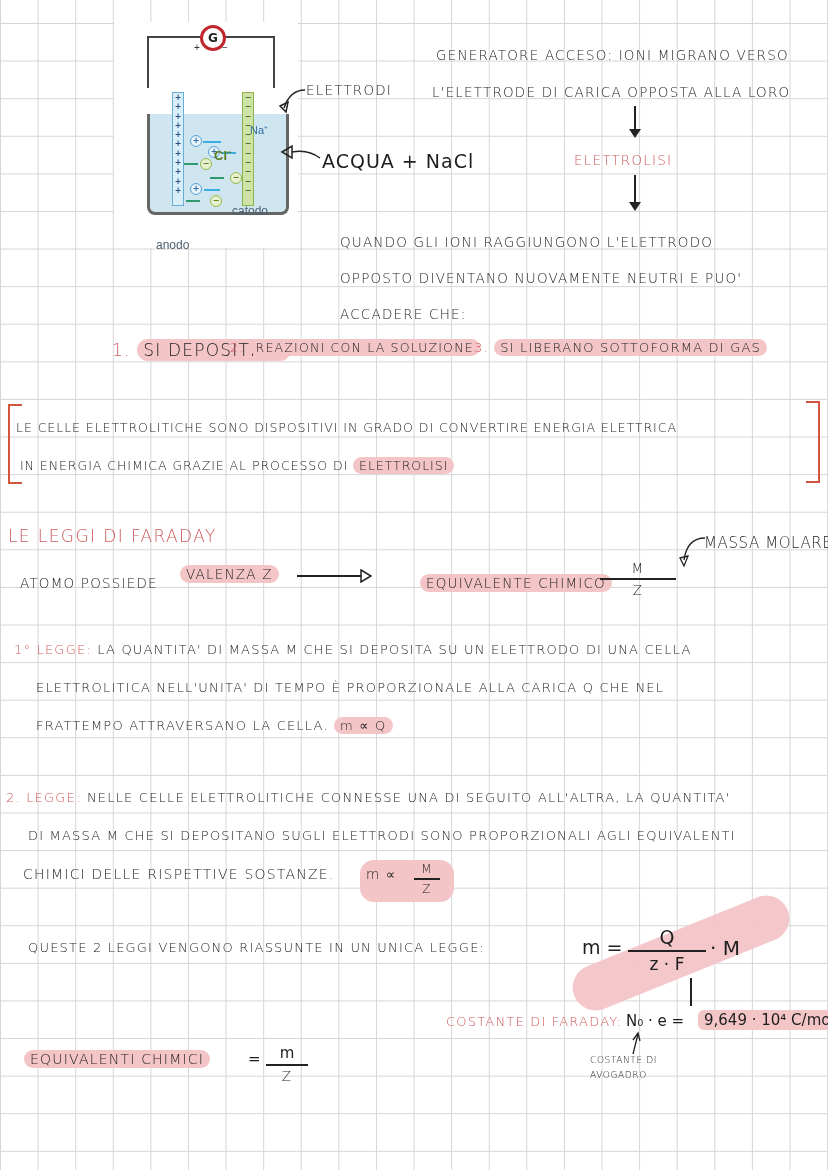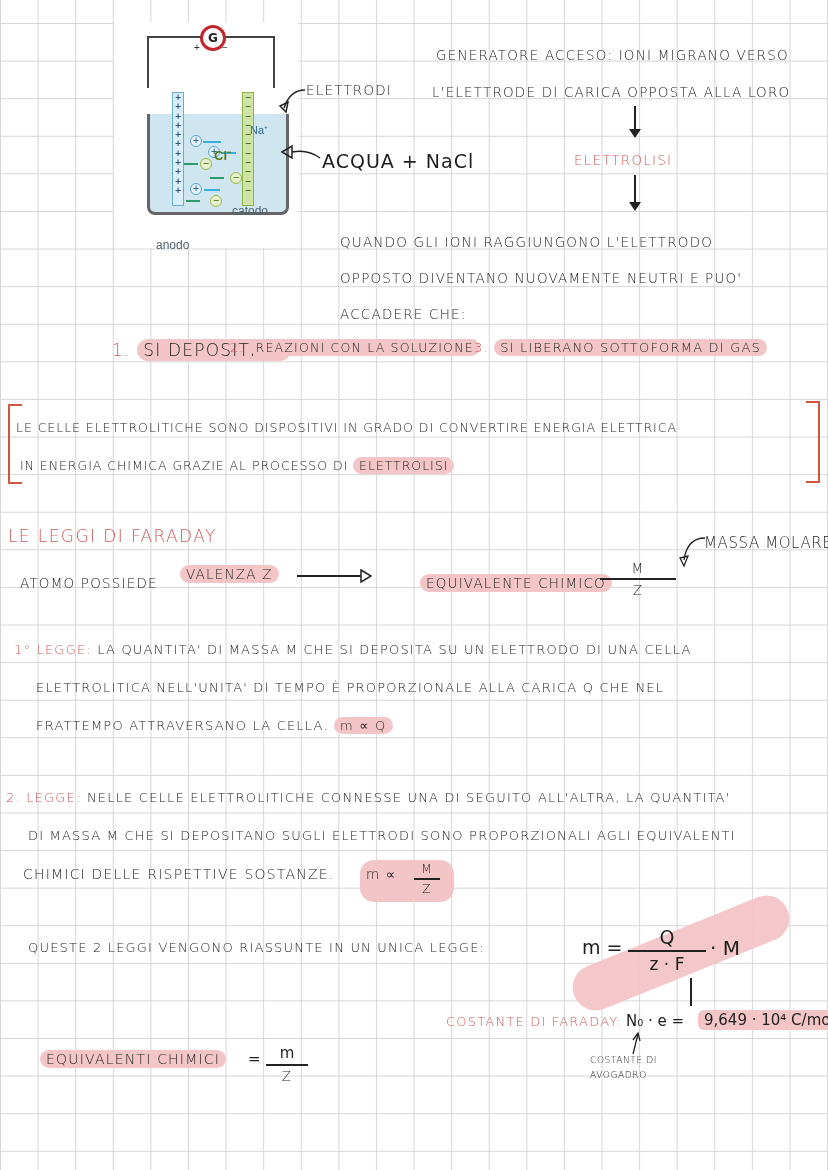--- a/index.html
+++ b/index.html
@@ -178,19 +178,19 @@
 <div class="abs hw red" style="left:446px;top:1014px;font-size:13px;">COSTANTE DI FARADAY:</div>
 <div class="abs" style="left:626px;top:1012px;font-size:15px;">N₀ · e =</div>
 <div class="abs hl" style="left:698px;top:1010px;font-size:15px;border-radius:6px 0 0 6px;padding-right:4px;">9,649 · 10⁴ C/mol</div>
 <svg class="abs" style="left:626px;top:1030px;" width="20" height="26">
   <path d="M7 24 L12 4" stroke="#222" stroke-width="1.3" fill="none"></path>
   <path d="M7 10 L12 3 L14 11" stroke="#222" stroke-width="1.3" fill="none"></path>
 </svg>
 <div class="abs hw small" style="left:590px;top:1055px;font-size:9px;">COSTANTE DI</div>
 <div class="abs hw small" style="left:590px;top:1070px;font-size:9px;">AVOGADRO</div>
 
-<div class="abs hw hl" style="left:40px;top:1050px;font-size:14px;">EQUIVALENTI CHIMICI</div>
+<div class="abs hw hl" style="left:24px;top:1050px;font-size:14px;">EQUIVALENTI CHIMICI</div>
 <div class="abs" style="left:248px;top:1050px;font-size:15px;">=</div>
 <div class="frac" style="left:266px;top:1044px;width:42px;">
   <div style="font-size:15px;">m</div>
   <div class="bar"></div>
   <div class="hw">Z</div>
 </div>
 
 </body></html>

